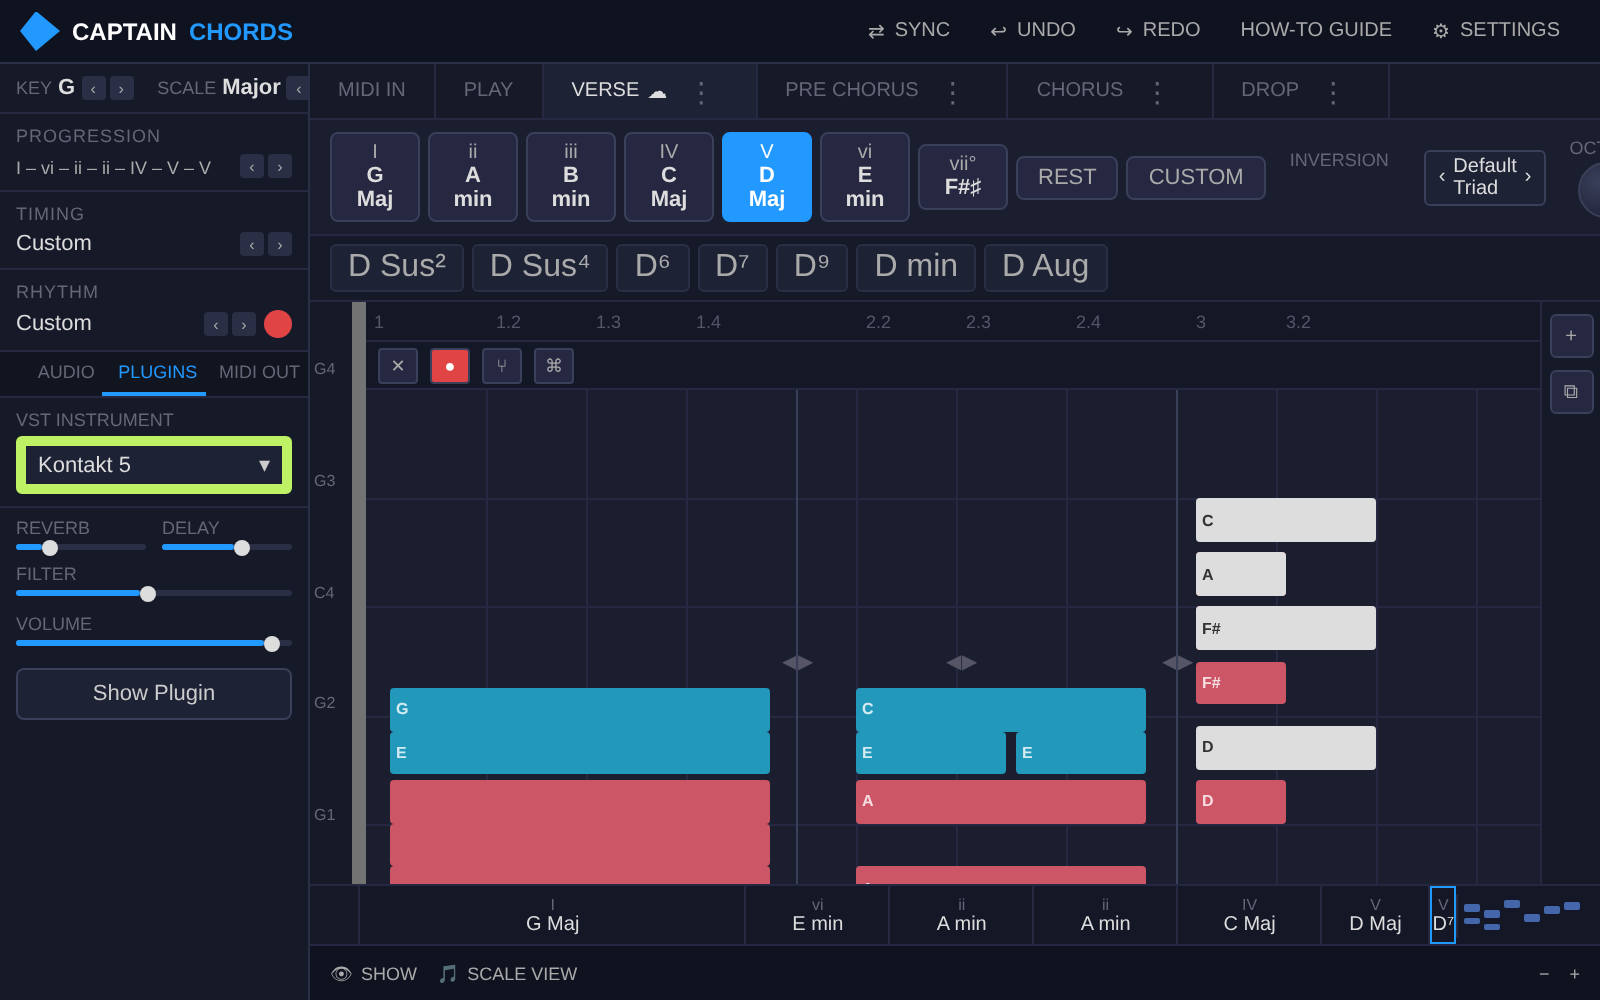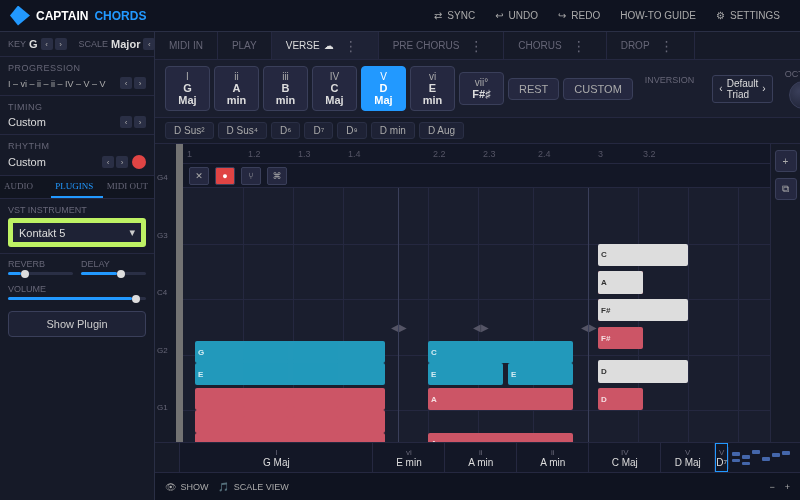--- a/index.html
+++ b/index.html
@@ -172,26 +172,25 @@
 
     
     .tab-row {
       display: flex;
       background: #111520;
       border-bottom: 1px solid #252840;
     }
     .tab-btn {
       flex: 1;
       padding: 5px 4px;
-      text-align: left;
+      text-align: right;
       font-size: 9px;
       color: #667;
       cursor: pointer;
       border-bottom: 2px solid transparent;
-      font-family: Liberation Serif, serif;
     }
     .tab-btn.active {
       color: #2299ff;
       border-bottom: 2px solid #2299ff;
     }
 
     
     .plugin-section {
       padding: 6px 8px;
       border-bottom: 1px solid #252840;
@@ -360,21 +359,21 @@
       background: #161a28;
       border-bottom: 1px solid #252840;
     }
     .sub-chord-btn {
       background: #1e2235;
       border: 1px solid #2a2f45;
       border-radius: 3px;
       padding: 2px 8px;
       color: #aaa;
       cursor: pointer;
-      font-size: 10px;
+      font-size: 16px;
     }
     .piano-keys {
       width: 28px;
       background: #161a28;
       border-right: 7px solid #737373;
       display: flex;
       flex-direction: column;
       justify-content: space-between;
       padding: 20px 0 30px 0;
     }
@@ -661,20 +660,27 @@
         </div>
         <div class="dual-slider-item">
           <div class="slider-row-label">DELAY</div>
           <div class="slider-track">
             <div class="slider-fill" style="width: 55%"></div>
             <div class="slider-thumb" style="left: 55%"></div>
           </div>
         </div>
       </div>
     </div>
+    <div class="slider-section" style="padding-top:2px;">
+      <div class="slider-row-label">FILTER</div>
+      <div class="slider-track">
+        <div class="slider-fill" style="width: 45%"></div>
+        <div class="slider-thumb" style="left: 45%"></div>
+      </div>
+    </div>
     <div class="slider-section" style="padding-top:4px;">
       <div class="slider-row-label">VOLUME</div>
       <div class="slider-track">
         <div class="slider-fill" style="width: 90%"></div>
         <div class="slider-thumb" style="left: 90%"></div>
       </div>
     </div>
 
     <div class="show-plugin-btn">Show Plugin</div>
   </div>

